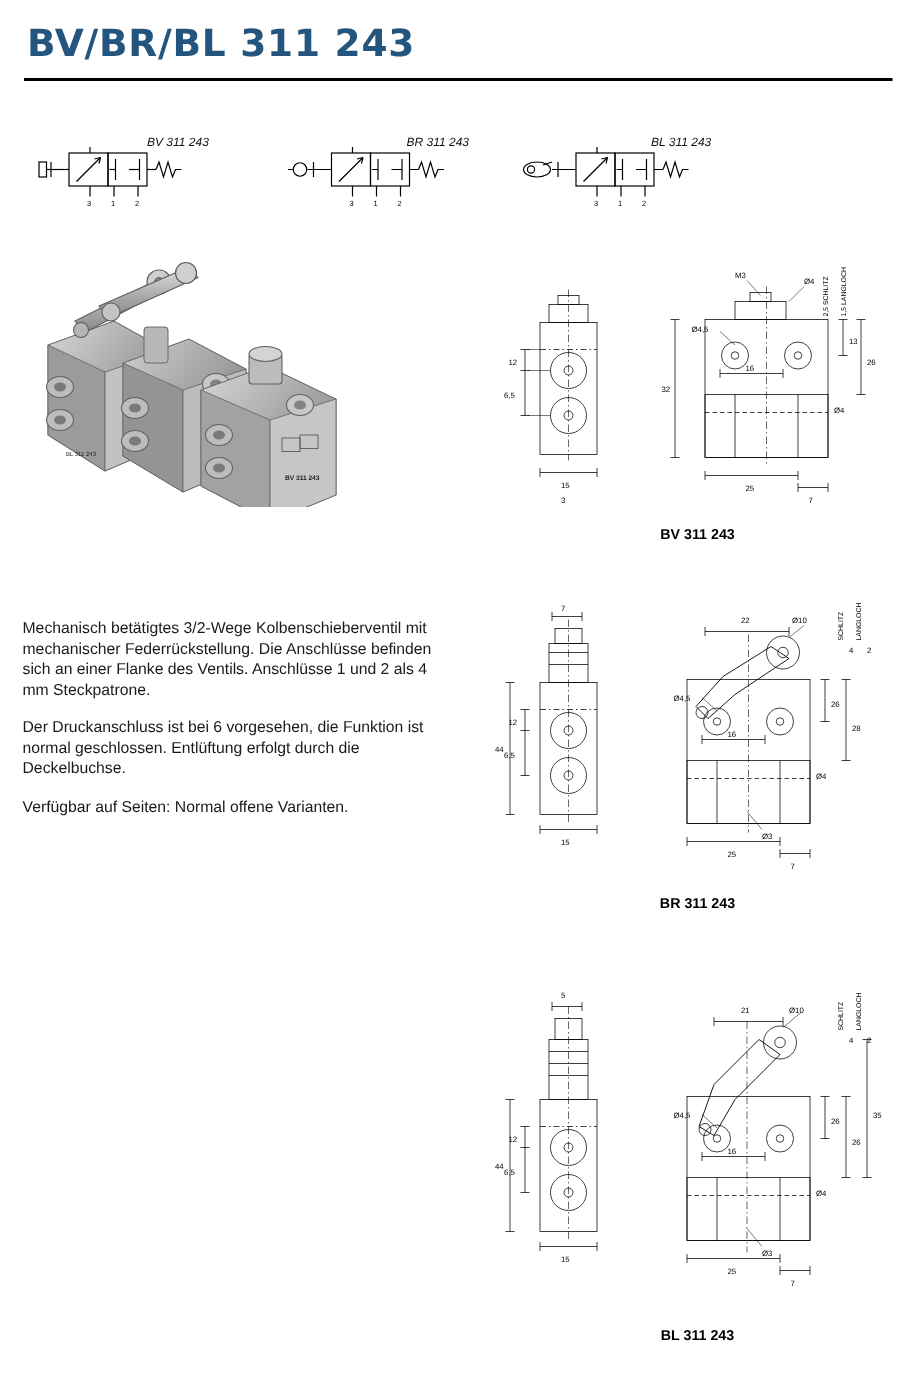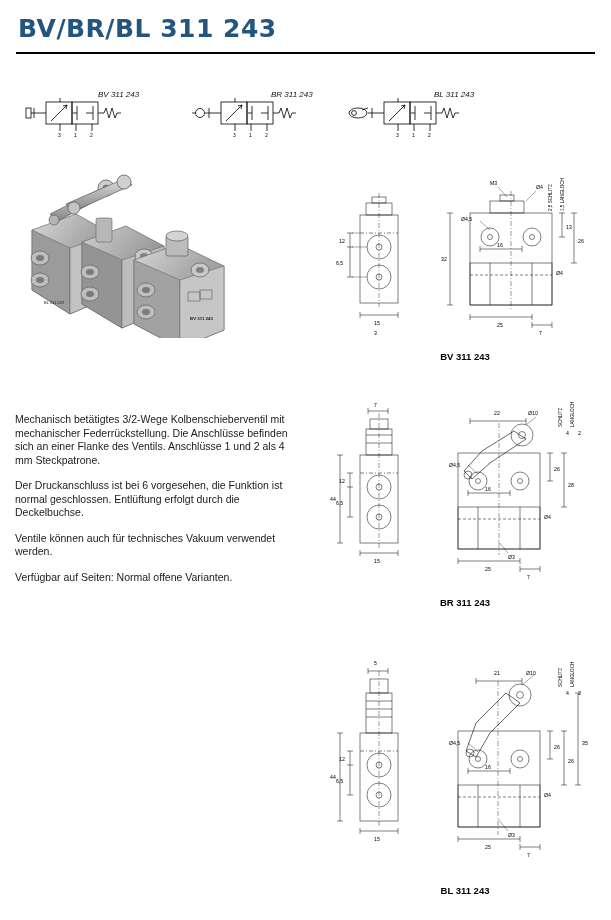--- a/index.html
+++ b/index.html
@@ -296,21 +296,20 @@
           <rect x="186" y="152" width="12" height="9"></rect>
         </g>
         <text x="176" y="182" font-size="4.4" font-weight="bold" fill="#1a1a1a" font-family="Liberation Sans, sans-serif">BV 311 243</text>
       </g>
     </svg>
   </div>
 
   <div class="text-col">
     <p>Mechanisch betätigtes 3/2-Wege Kolbenschieberventil mit mechanischer Federrückstellung. Die Anschlüsse befinden sich an einer Flanke des Ventils. Anschlüsse 1 und 2 als 4 mm Steckpatrone.</p>
     <p>Der Druckanschluss ist bei 6 vorgesehen, die Funktion ist normal geschlossen. Entlüftung erfolgt durch die Deckelbuchse.</p>
-    <p>Ventile können auch für technisches Vakuum verwendet werden.</p>
     <p>Verfügbar auf Seiten: Normal offene Varianten.</p>
   </div>
 
   <div class="drawing-panel panel-1">
     <svg width="270" height="175" viewBox="0 0 270 175">
       <g stroke="#000" fill="none" stroke-width="0.5">
 
         <rect x="30" y="40" width="38" height="88"></rect>
         <rect x="36" y="28" width="26" height="12"></rect>
         <rect x="42" y="22" width="14" height="6"></rect>

